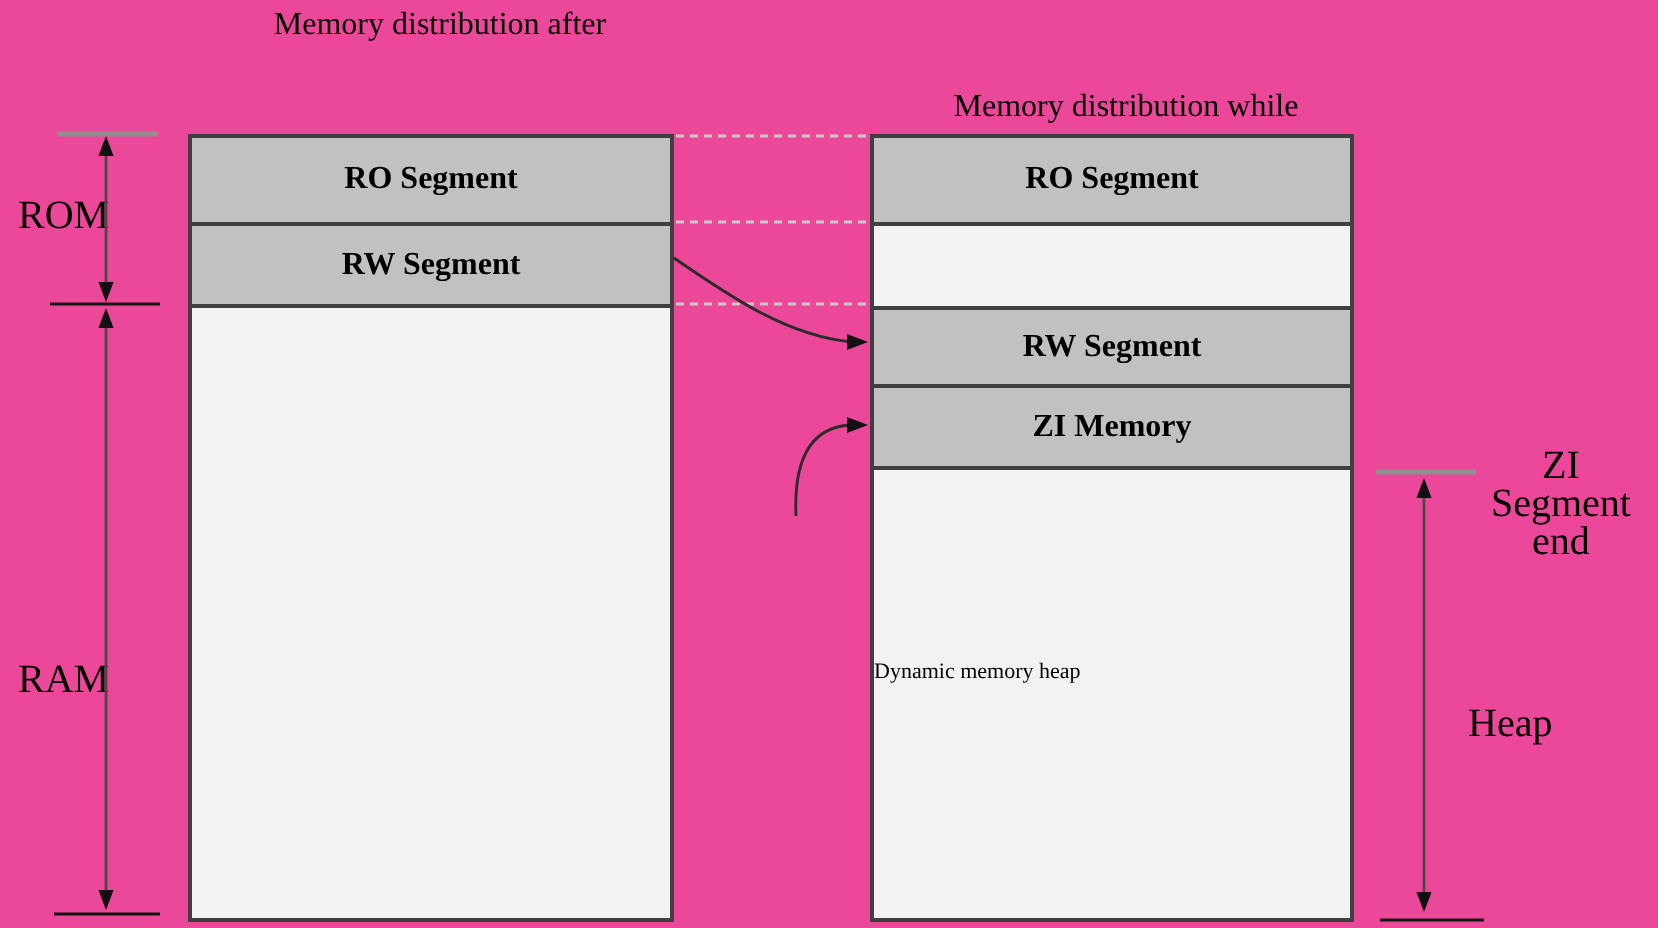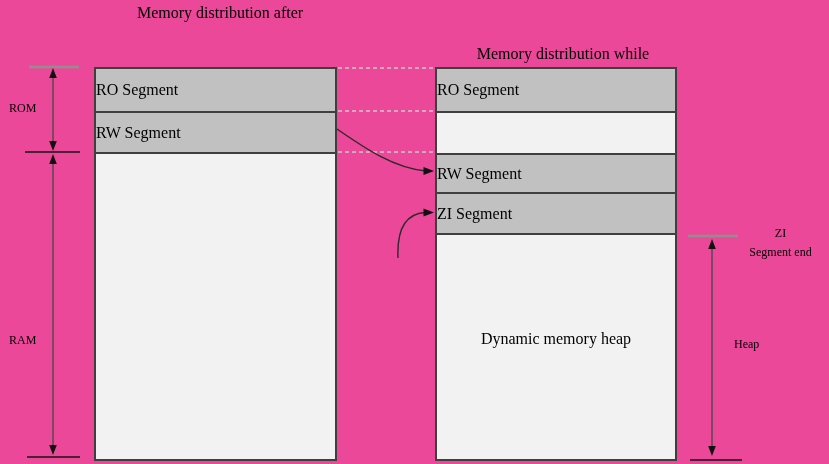--- a/index.html
+++ b/index.html
@@ -16,37 +16,37 @@
 
   .membox {
     position:absolute; box-sizing:border-box;
     border:2px solid var(--box-border); background:var(--light-fill);
   }
   .box-left  { left:94px;  top:67px; width:243px; height:394px; }
   .box-right { left:435px; top:67px; width:242px; height:394px; }
 
   .seg {
     width:100%; border-bottom:2px solid var(--box-border);
-    display:flex; align-items:center; 
-    font-size:16px; box-sizing:content-box;
+    display:flex; align-items:center; justify-content:center;
+    font-size:16px; box-sizing:content-box;font-weight:bold;
   }
   .seg.dark  { background:var(--segment-fill); }
   .seg.light { background:var(--light-fill); }
   .h42 { height:42px; } .h40 { height:40px; } .h39 { height:39px; } .h37 { height:37px; }
 
   .heap-text {
     position:absolute; left:0; right:0; top:261px;
-    text-align:center; font-size:16px;
+    text-align:left; font-size:11px;
   }
 
-  .side-label { position:absolute; font-size:12px; line-height:19px; }
+  .side-label { position:absolute; font-size:20px; line-height:19px; }
   .rom-label  { left:9px;   top:99px;  }
   .ram-label  { left:9px;   top:331px;font-family:Liberation Serif, serif; }
   .zi-end-label { left:730px; top:224px; width:101px; text-align:center; }
-  .heap-label { left:734px; top:335px; }
+  .heap-label { left:734px; top:353px; }
 
   svg.overlay { position:absolute; left:0; top:0; pointer-events:none; }
   .dashed   { stroke:var(--dashed-line); stroke-width:1.4; stroke-dasharray:4 3; fill:none; }
   .tickgray { stroke:var(--tick-gray); stroke-width:2.6; fill:none; }
   .tickdark { stroke:#151515; stroke-width:1.6; fill:none; }
   .shaft    { stroke:var(--arrow); stroke-width:1.4; fill:none; }
   .curve    { stroke:#2b2b2b; stroke-width:1.4; fill:none; }
   .head     { fill:#111111; stroke:none; }
 </style>
 </head>
@@ -72,21 +72,21 @@
 
   <div class="membox box-right">
     <div class="seg dark h42">
       <span>RO Segment</span>
     </div>
     <div class="seg light h40"></div>
     <div class="seg dark h37">
       <span>RW Segment</span>
     </div>
     <div class="seg dark h39">
-      <span>ZI Segment</span>
+      <span>ZI Memory</span>
     </div>
     <div class="heap-text">Dynamic memory heap</div>
   </div>
 
   <div class="side-label rom-label">ROM</div>
   <div class="side-label ram-label">RAM</div>
   <div class="side-label zi-end-label">
     <div>ZI</div>
     <div>Segment end</div>
   </div>

